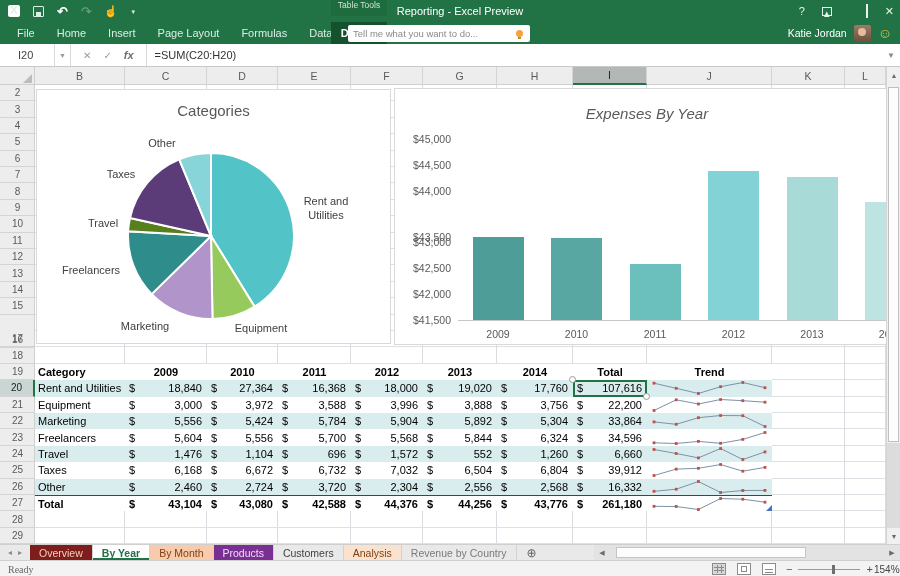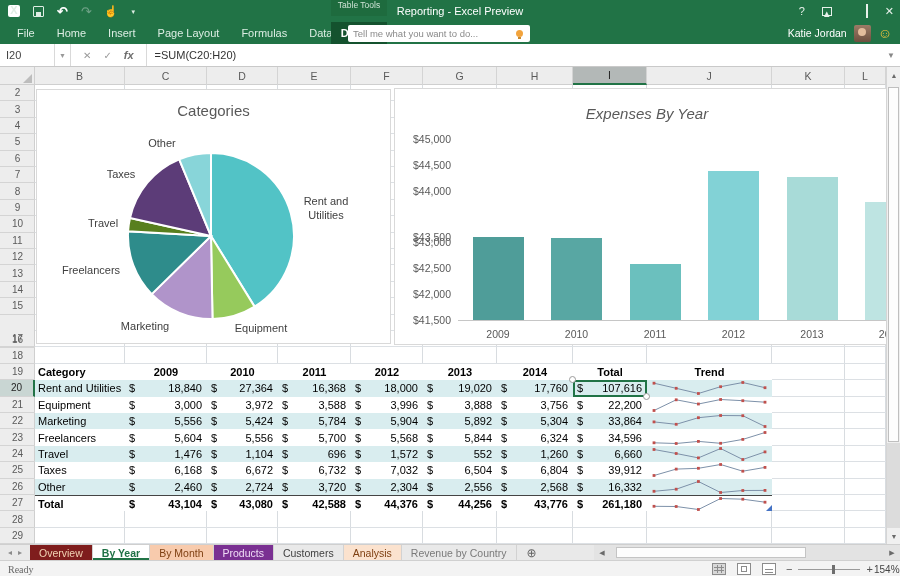--- a/index.html
+++ b/index.html
@@ -41,21 +41,21 @@
   .userarea { position:absolute; right:8px; top:0; height:22px; display:flex; align-items:center; gap:7px; }
   .username { color:#fff; font-size:10.5px; }
   .avatar { width:17px; height:17px; border-radius:2px; background:linear-gradient(180deg,#9C7B66 0%,#6E503F 100%); position:relative; }
   .avatar:after { content:""; position:absolute; left:4.5px; top:3px; width:8px; height:8px; border-radius:50%; background:#E3BD9C; }
   .smiley { color:#FFC83D; font-size:14px; line-height:1; }
 
   
   .fbar { position:absolute; left:0; top:44px; width:900px; height:23px; background:#fff; border-bottom:1px solid #C9C9C9;
           display:flex; align-items:center; }
   .namebox { width:55px; height:100%; border-right:1px solid #D9D9D9; font-size:11px; color:#444;
-             display:flex; align-items:center; padding-left:6px; }
+             display:flex; align-items:center; padding-left:18px; }
   .namedrop { width:16px; height:100%; border-right:1px solid #D9D9D9; color:#999; font-size:7px;
               display:flex; align-items:center; justify-content:center; }
   .fbtns { display:flex; align-items:center; gap:12px; padding:0 12px; border-right:1px solid #D9D9D9; height:100%; }
   .fbtns span { color:#9A9A9A; font-size:10px; }
   .fx { font-style:italic; font-weight:bold; color:#6E6E6E !important; font-size:11px !important; }
   .formula { flex:1; font-size:11px; color:#333; padding-left:8px; }
   .fexpand { width:18px; color:#888; font-size:8px; text-align:center; }
 
   
   .colheads { position:absolute; left:0; top:67px; width:900px; height:18px; background:#EDEDED; border-bottom:1px solid #CFCFCF; }

